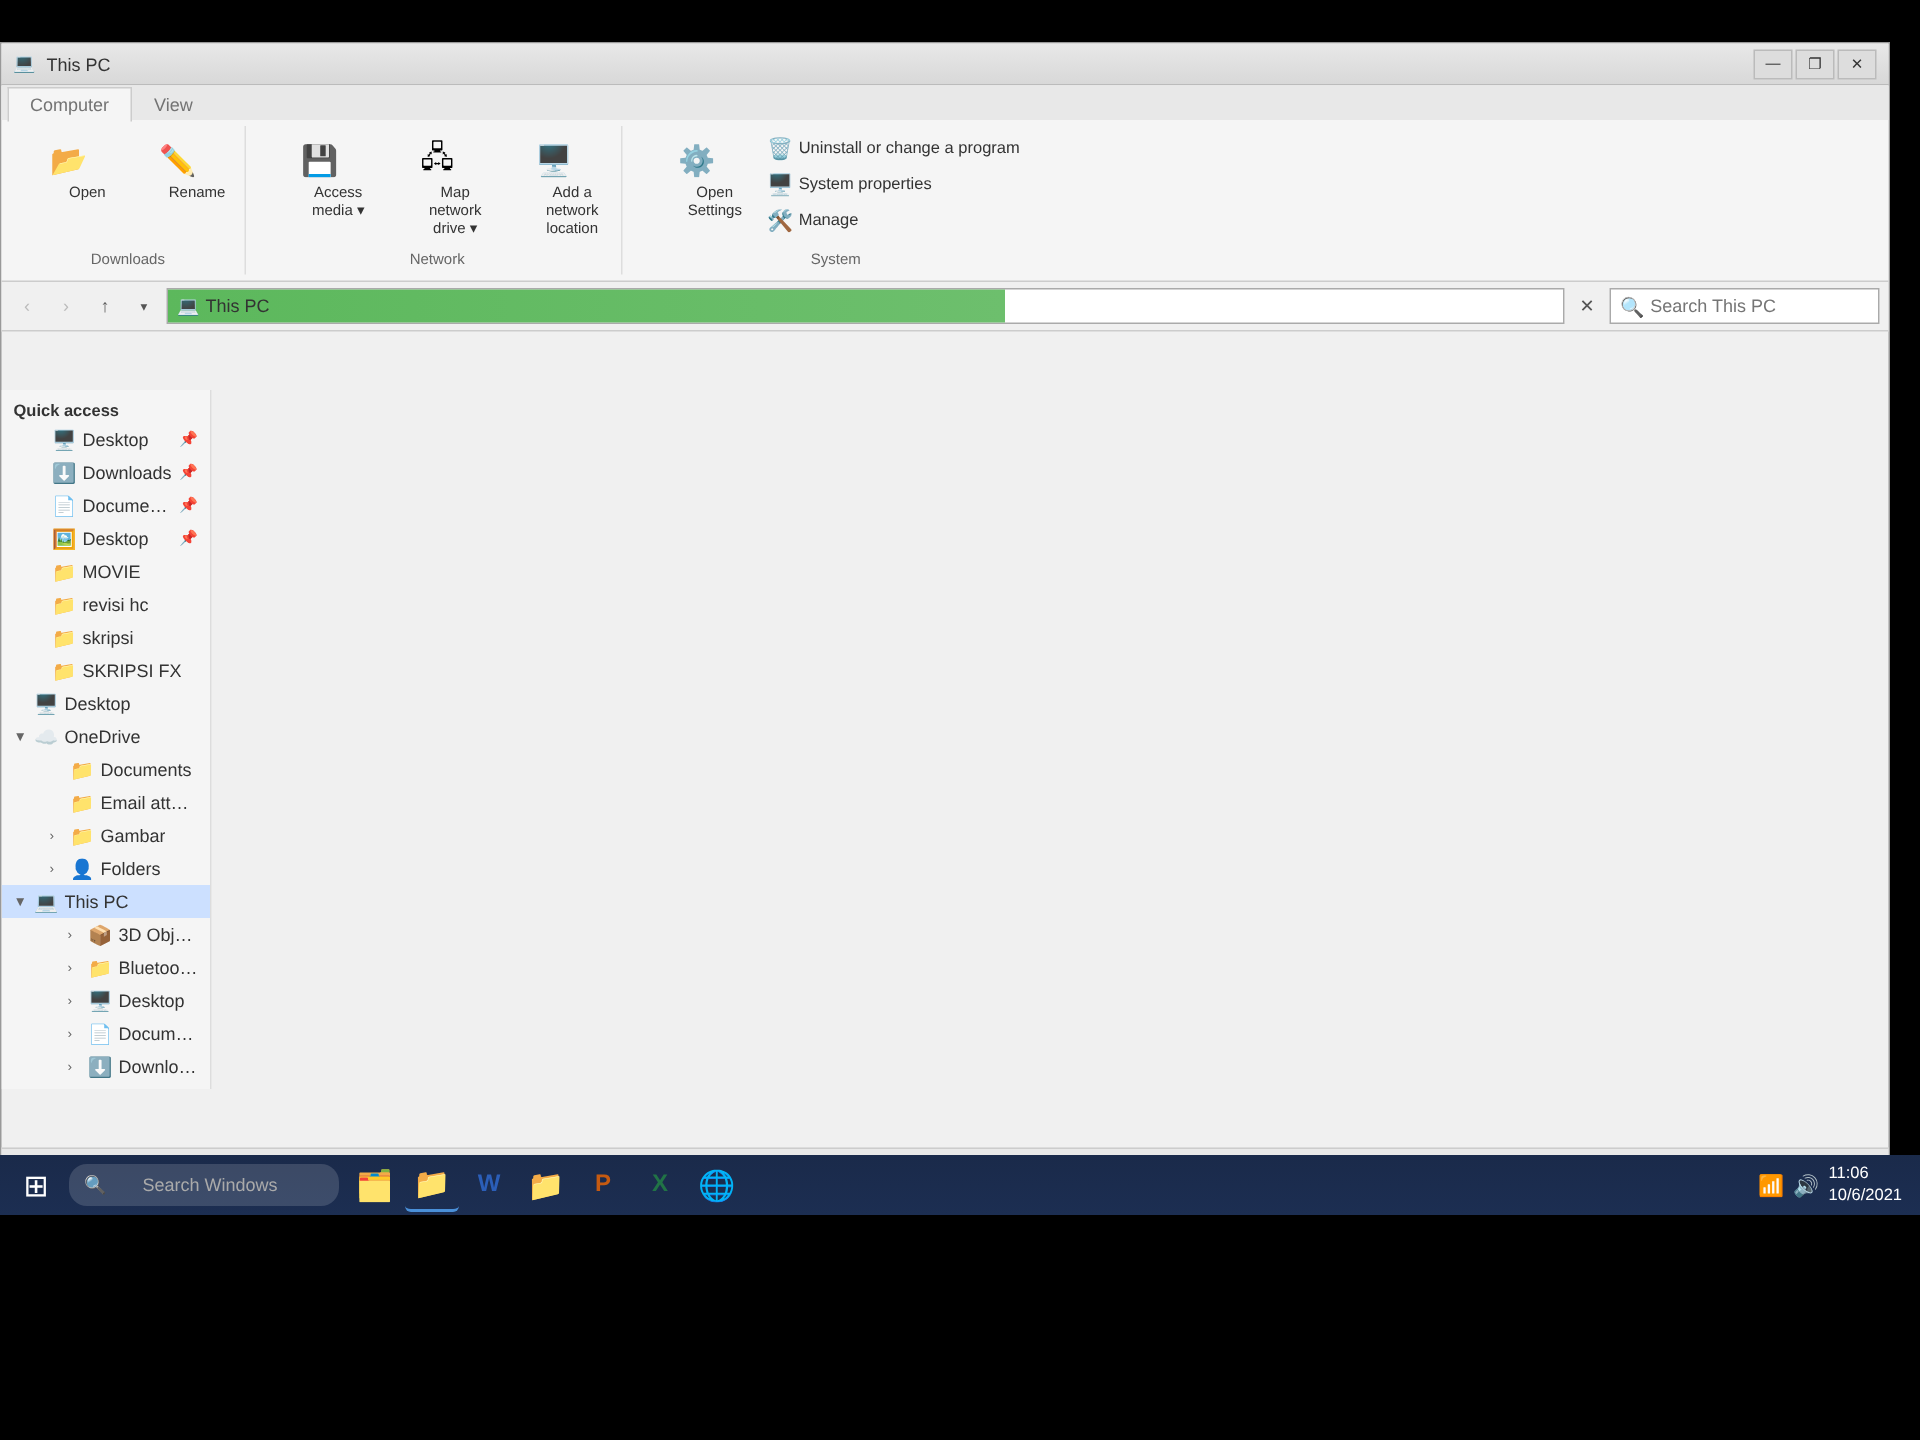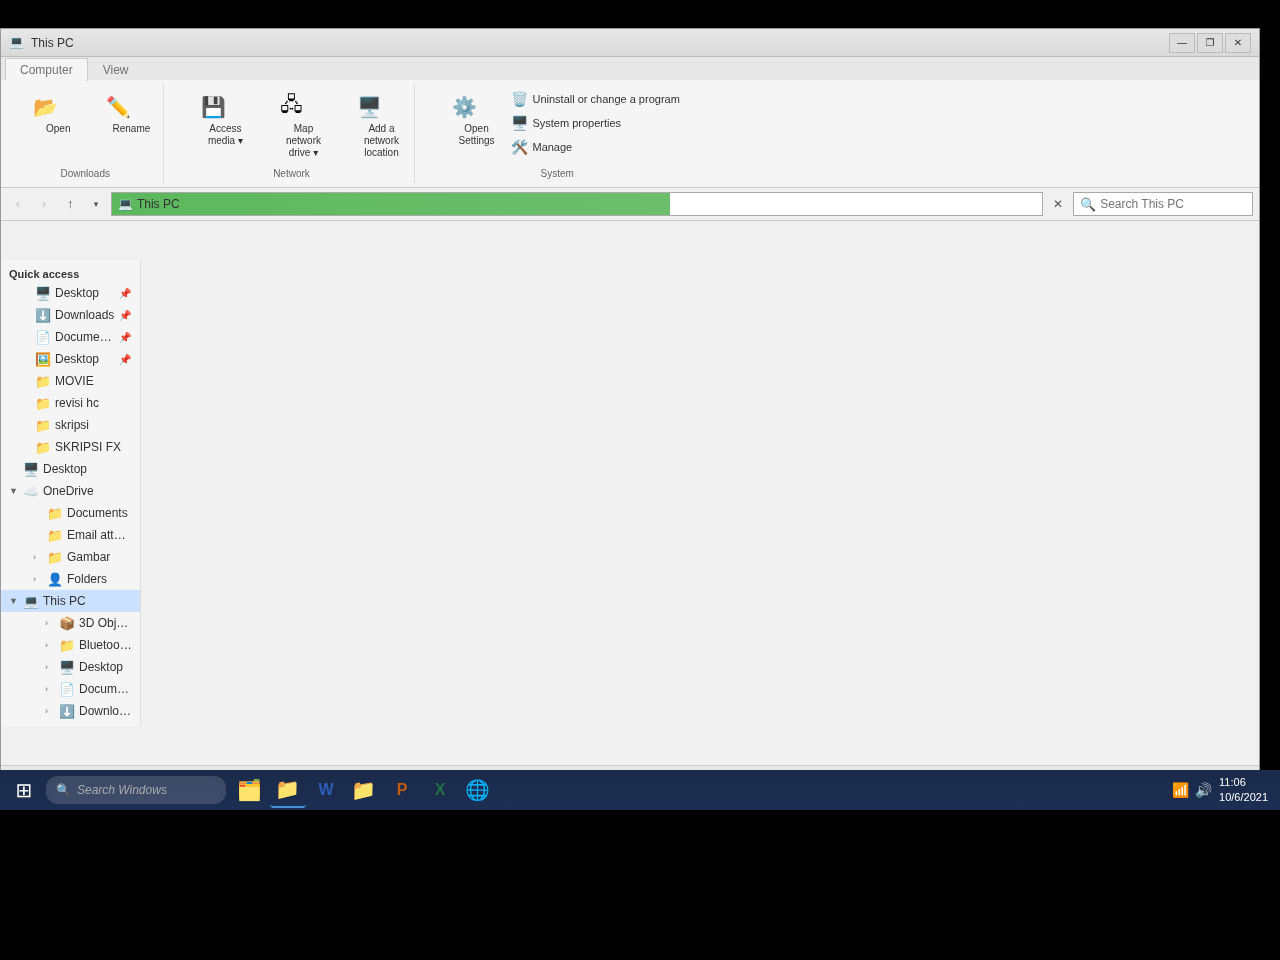--- a/index.html
+++ b/index.html
@@ -659,21 +659,21 @@
   </div>
 
 </div>
 
 <div class="taskbar">
   <div class="start-btn">
     <span>⊞</span>
   </div>
   <div class="search-bar-taskbar">
     <span>🔍</span>
-    <span style="margin-left:6px;font-size:12px;color:#aaa;font-style:italic;">Search Windows</span>
+    <span style="margin-left:24px;font-size:12px;color:#aaa;">Search Windows</span>
   </div>
   <div class="taskbar-apps">
     <div class="taskbar-app">
       <span>🗂️</span>
     </div>
     <div class="taskbar-app active">
       <span>📁</span>
     </div>
     <div class="taskbar-app" style="color:#2b5eb8;font-weight:bold;font-size:16px;">
       <span>W</span>

